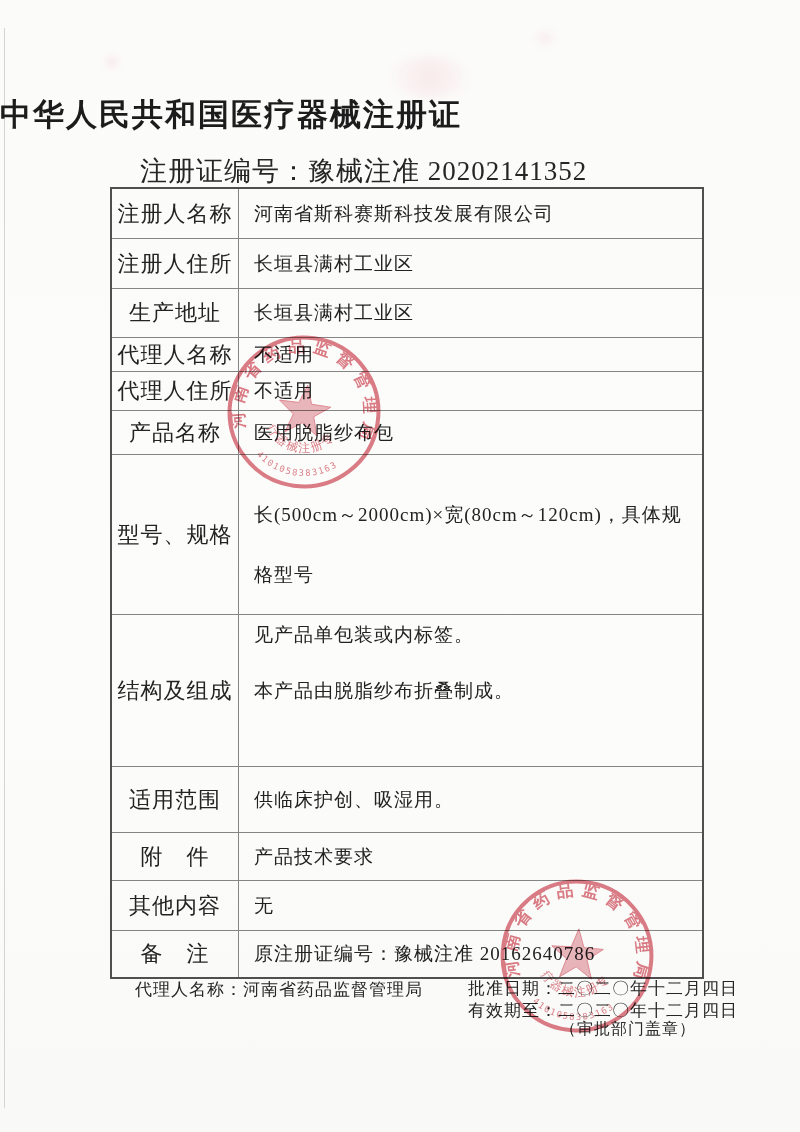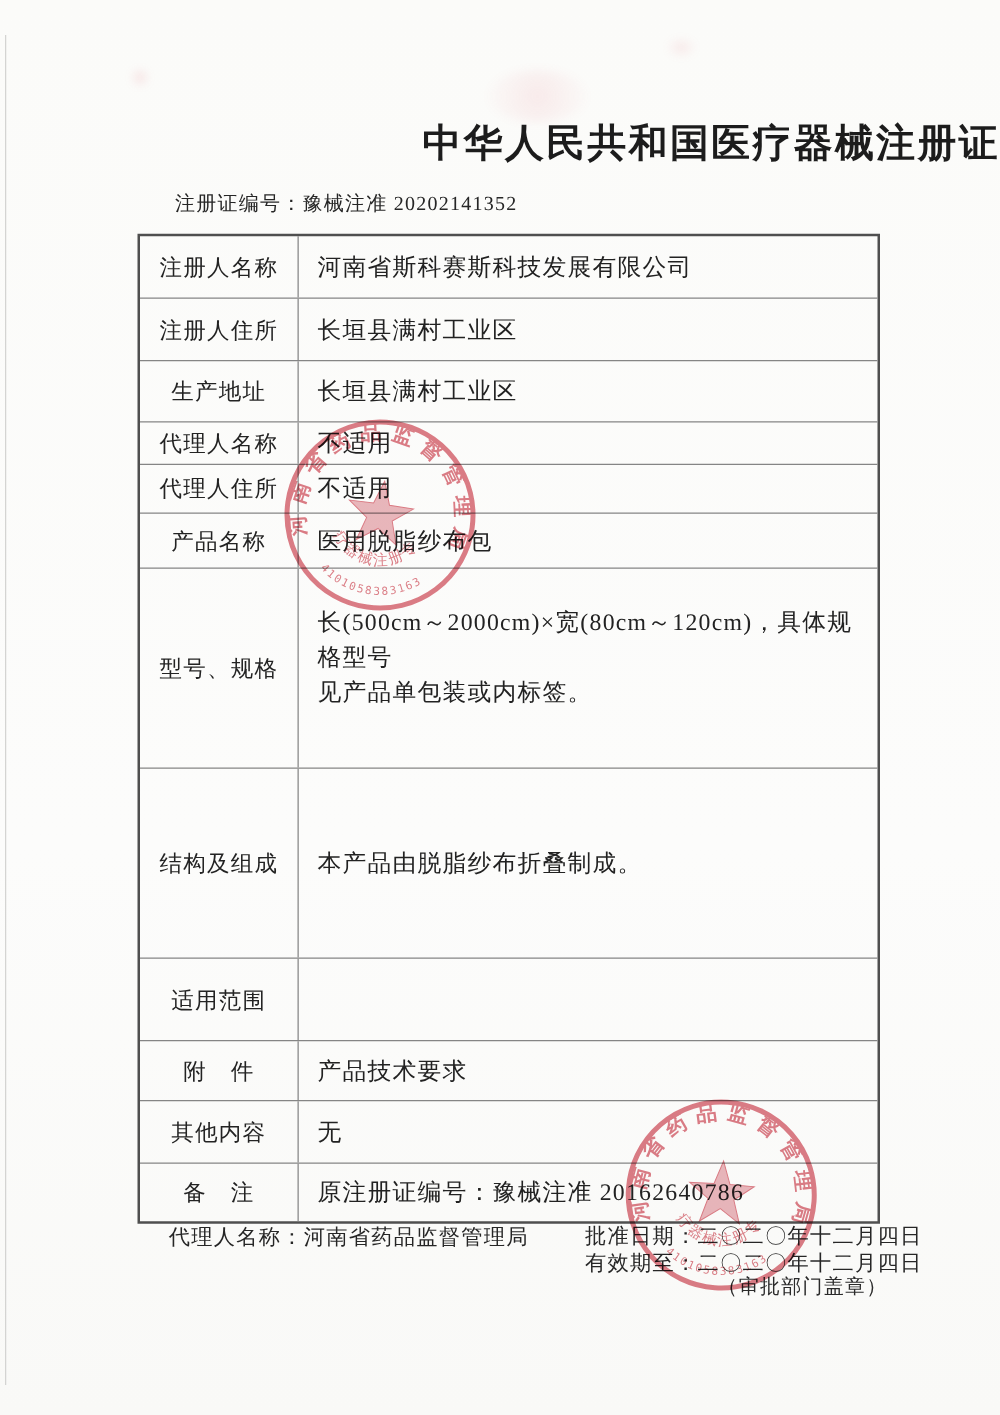--- a/index.html
+++ b/index.html
@@ -11,54 +11,54 @@
     color:#2b2b2b;
   }
   .scan-edge{position:absolute;left:4px;top:28px;width:1px;height:1080px;background:#d4d4d2;}
   .smudge{position:absolute;border-radius:50%;filter:blur(4px);background:radial-gradient(circle,rgba(230,140,150,.5),rgba(230,140,150,0));}
   .smudge.s1{left:106px;top:56px;width:12px;height:12px;opacity:.55;}
   .smudge.s2{left:390px;top:56px;width:80px;height:42px;opacity:.30;}
   .smudge.s3{left:534px;top:32px;width:22px;height:12px;opacity:.35;}
 
   .title{
     position:absolute;left:0;top:94px;width:800px;margin:0;
-    text-align:right;font-size:31px;font-weight:700;letter-spacing:2px;color:#1c1c1c;
+    text-align:left;font-size:31px;font-weight:700;letter-spacing:2px;color:#1c1c1c;
     font-family:"Liberation Sans","DejaVu Sans",sans-serif;
   }
-  .regline{position:absolute;left:140px;top:153px;font-size:16px;letter-spacing:1px;color:#262626;}
+  .regline{position:absolute;left:140px;top:153px;font-size:27px;letter-spacing:1px;color:#262626;}
 
   .cert-table{
     position:absolute;left:110px;top:187px;width:594px;
     border:2px solid #4f4f4f;box-sizing:border-box;background:transparent;
   }
   .row{display:flex;border-bottom:1px solid #858585;box-sizing:border-box;}
   .row:last-child{border-bottom:none;}
   .cell{box-sizing:border-box;}
   .cell.label{
     width:127px;flex:0 0 127px;border-right:1px solid #858585;
     display:flex;align-items:center;justify-content:center;
-    font-size:18px;letter-spacing:1px;text-align:right;color:#232323;
+    font-size:22px;letter-spacing:1px;text-align:right;color:#232323;
   }
   .cell.value{
     flex:1;display:flex;align-items:center;
     padding-left:15px;padding-right:10px;
     font-size:19px;letter-spacing:1px;color:#222;
   }
   .cell.value.multiline{
     align-items:flex-start;padding-top:30px;
-    white-space:pre-line;line-height:28px;display:block;
+    white-space:pre-line;line-height:60px;display:block;
   }
   .r1{height:50px}.r2{height:50px}.r3{height:49px}.r4{height:34px}
   .r5{height:39px}.r6{height:44px}.r7{height:160px}.r8{height:152px}
   .r9{height:66px}.r10{height:48px}.r11{height:50px}.r12{height:46px}
 
   .footer-left{position:absolute;left:135px;top:978px;font-size:17px;letter-spacing:1px;color:#262626;}
   .footer-right{position:absolute;left:468px;top:978px;font-size:17px;letter-spacing:1px;color:#262626;line-height:21px;}
   .footer-right .line{margin-bottom:1px;}
-  .seal-note{position:absolute;left:574px;top:1019px;font-size:16px;letter-spacing:1px;color:#2a2a2a;text-align:center;}
+  .seal-note{position:absolute;left:560px;top:1019px;font-size:16px;letter-spacing:1px;color:#2a2a2a;text-align:center;}
 
   .stamp{position:absolute;width:160px;height:160px;mix-blend-mode:multiply;opacity:.88;}
   .stamp.a{left:224px;top:332px;transform:rotate(8deg);}
   .stamp.b{left:497px;top:876px;transform:rotate(4deg);}
   .stamp svg{width:100%;height:100%;}
   .stamp .ring{fill:none;stroke:#d96b76;stroke-width:5px;}
   .stamp .arc-text{fill:#d96b76;font-size:21px;letter-spacing:9px;font-weight:700;
     font-family:"Liberation Serif","DejaVu Serif",serif;}
   .stamp .banner-text{fill:#da707a;font-size:15px;letter-spacing:2px;
     font-family:"Liberation Serif","DejaVu Serif",serif;}
@@ -109,20 +109,21 @@
       <div class="cell label">型号、规格</div>
       <div class="cell value multiline">长(500cm～2000cm)×宽(80cm～120cm)，具体规格型号
 见产品单包装或内标签。</div>
     </div>
     <div class="row r8">
       <div class="cell label">结构及组成</div>
       <div class="cell value">本产品由脱脂纱布折叠制成。</div>
     </div>
     <div class="row r9">
       <div class="cell label">适用范围</div>
+      <div class="cell value">供临床护创、吸湿用。</div>
     </div>
     <div class="row r10">
       <div class="cell label">附　件</div>
       <div class="cell value">产品技术要求</div>
     </div>
     <div class="row r11">
       <div class="cell label">其他内容</div>
       <div class="cell value">无</div>
     </div>
     <div class="row r12">

